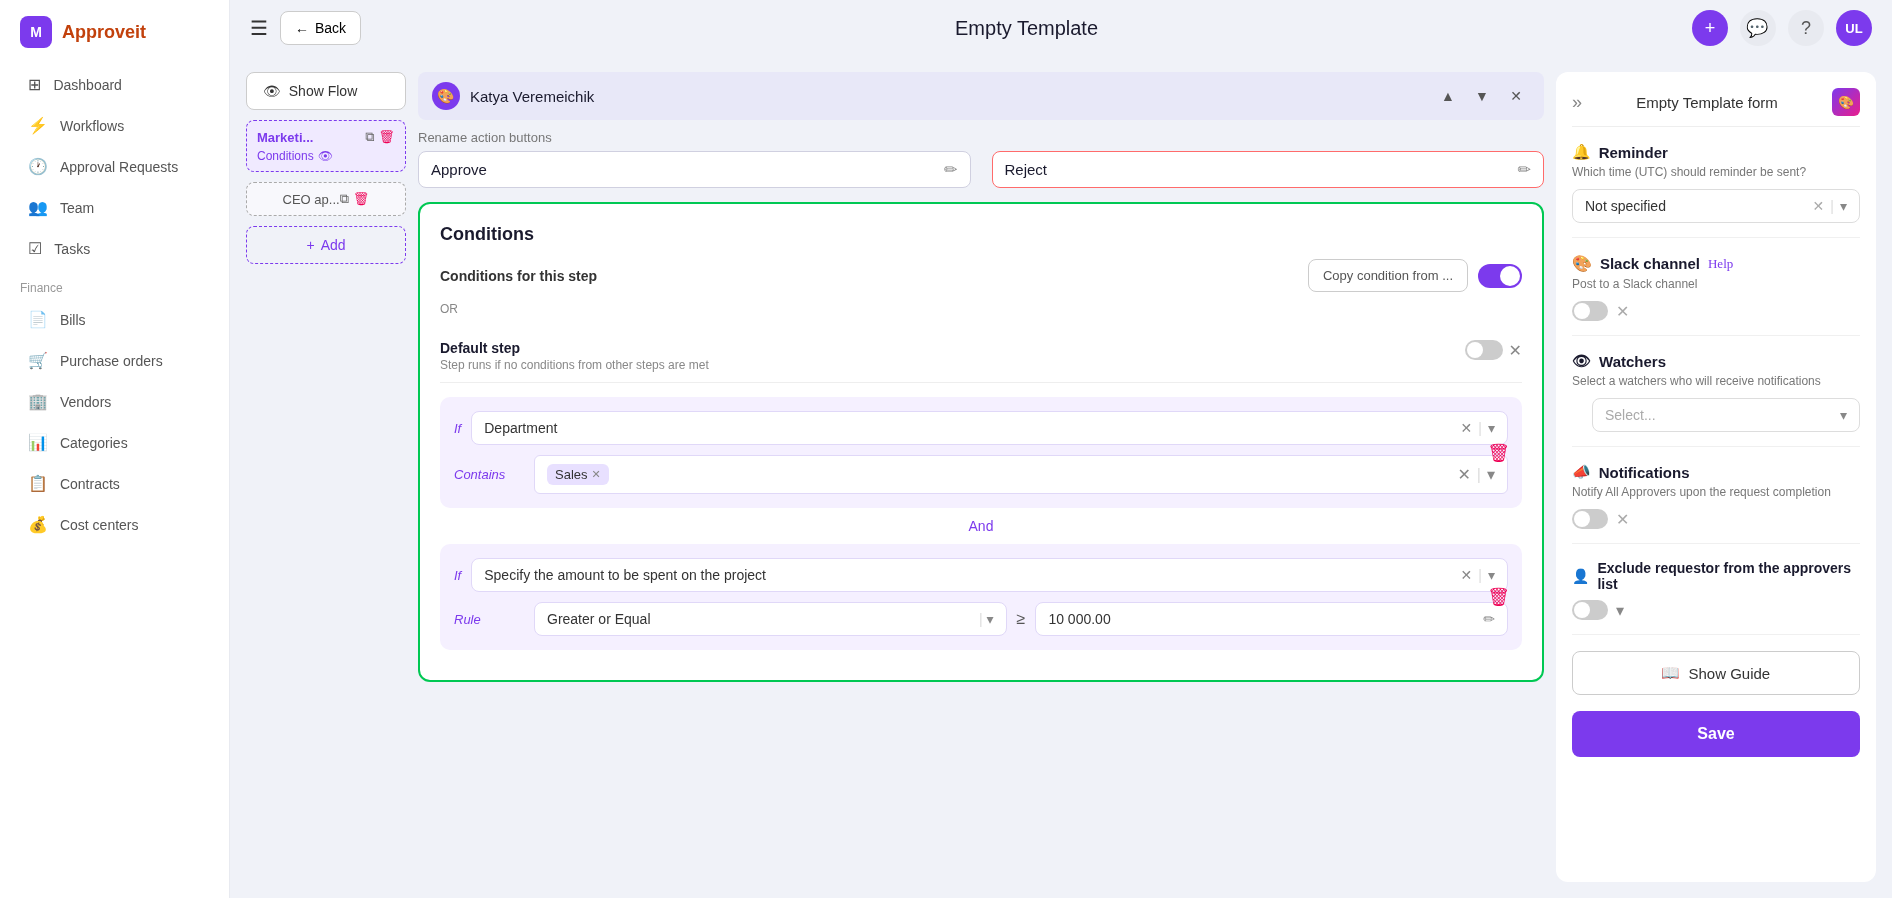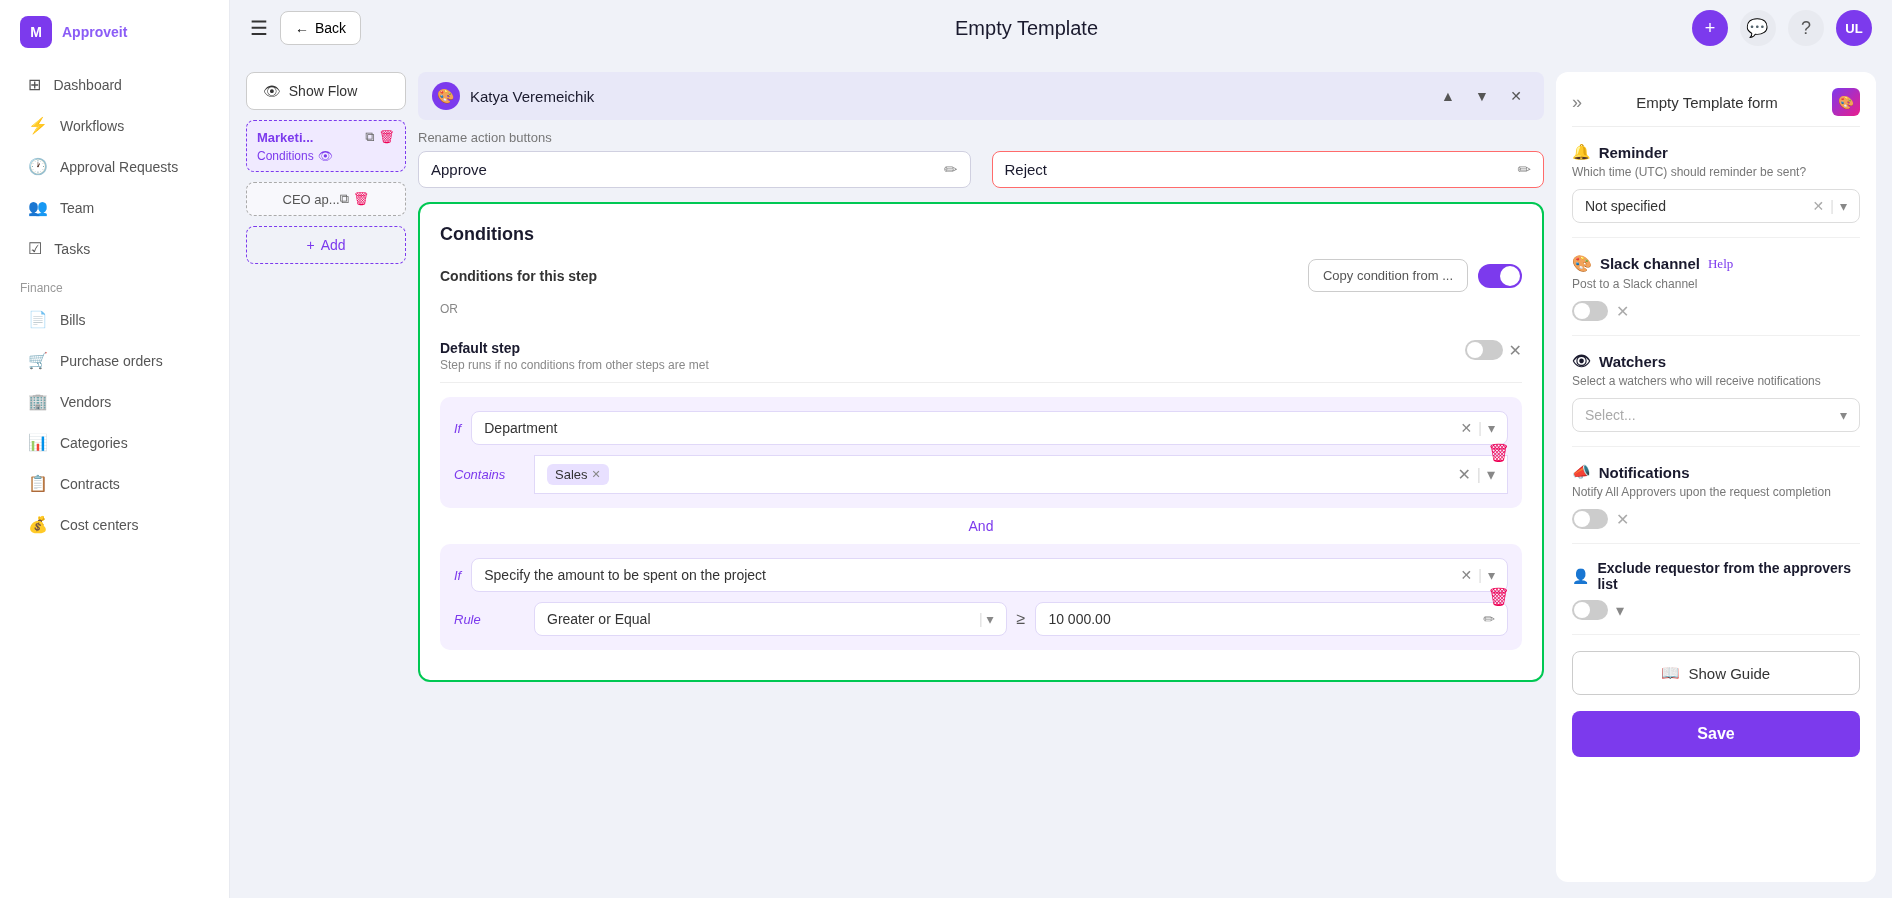--- a/index.html
+++ b/index.html
@@ -2,21 +2,21 @@
 <html><head>
   <meta charset="utf-8">
   <style>
     * { box-sizing: border-box; margin: 0; padding: 0; }
     body { font-family: -apple-system, BlinkMacSystemFont, 'Segoe UI', sans-serif; background: #f0f2f8; display: flex; height: 898px; overflow: hidden; }
 
     
     .sidebar { width: 230px; background: #fff; display: flex; flex-direction: column; padding: 16px 0; border-right: 1px solid #e8eaf0; flex-shrink: 0; }
     .sidebar-header { display: flex; align-items: center; gap: 10px; padding: 0 20px 16px; }
     .sidebar-logo { width: 32px; height: 32px; background: #7c3aed; border-radius: 8px; display: flex; align-items: center; justify-content: center; color: white; font-weight: bold; font-size: 14px; }
-    .sidebar-brand { font-weight: 700; font-size: 14px; color: #8b5cf6; text-align: center; }
+    .sidebar-brand { font-weight: 700; font-size: 18px; color: #c2410c; text-align: center; }
     .sidebar-nav-item { display: flex; align-items: center; gap: 12px; padding: 10px 20px; cursor: pointer; color: #555; font-size: 14px; border-radius: 8px; margin: 1px 8px; }
     .sidebar-section-label { font-size: 12px; color: #999; padding: 12px 20px 4px; text-transform: none; font-weight: 500; }
     .sidebar-icon { font-size: 16px; }
 
     
     .topbar { display: flex; align-items: center; justify-content: space-between; padding: 0 20px; height: 56px; background: #f0f2f8; }
     .topbar-title { font-size: 20px; font-weight: 500; color: #1a1a2e; }
     .topbar-actions { display: flex; align-items: center; gap: 12px; }
     .topbar-btn { width: 36px; height: 36px; border-radius: 50%; display: flex; align-items: center; justify-content: center; cursor: pointer; font-size: 18px; }
     .topbar-btn.plus { background: #7c3aed; color: white; }
@@ -76,21 +76,21 @@
     .toggle-gray { width: 38px; height: 20px; background: #ccc; border-radius: 10px; display: flex; align-items: center; padding: 2px; cursor: pointer; }
     .toggle-gray-knob { width: 16px; height: 16px; border-radius: 50%; background: #fff; }
 
     .condition-row { background: #f5f0ff; border-radius: 10px; padding: 14px; margin-bottom: 10px; position: relative; }
     .condition-if-row { display: flex; align-items: center; gap: 10px; margin-bottom: 10px; }
     .if-label { font-size: 13px; color: #7c3aed; font-weight: 500; font-style: italic; }
     .condition-field { flex: 1; background: #fff; border: 1px solid #e0d8f8; border-radius: 8px; padding: 8px 12px; display: flex; align-items: center; justify-content: space-between; font-size: 14px; color: #333; }
     .condition-field-actions { display: flex; align-items: center; gap: 6px; }
     .contains-row { display: flex; align-items: center; gap: 10px; }
     .contains-label { font-size: 13px; color: #7c3aed; font-style: italic; font-weight: 500; min-width: 70px; }
-    .contains-field { flex: 1; background: #fff; border: 1px solid #e0d8f8; border-radius: 0; padding: 8px 12px; display: flex; align-items: center; gap: 8px; }
+    .contains-field { flex: 1; background: #fff; border: 1px solid #e0d8f8; border-radius: 6px; padding: 8px 12px; display: flex; align-items: center; gap: 8px; }
     .tag { background: #e8e0ff; border-radius: 6px; padding: 3px 8px; font-size: 13px; color: #333; display: flex; align-items: center; gap: 4px; }
     .tag-x { cursor: pointer; color: #888; font-size: 11px; }
     .delete-row-btn { color: #e05; font-size: 18px; cursor: pointer; padding: 2px; position: absolute; right: 10px; top: 50%; transform: translateY(-50%); }
 
     .and-label { text-align: center; color: #7c3aed; font-size: 14px; font-weight: 500; margin: 10px 0; }
 
     .rule-row { display: flex; align-items: center; gap: 10px; margin-top: 10px; }
     .rule-label { font-size: 13px; color: #7c3aed; font-style: italic; font-weight: 500; min-width: 70px; }
     .rule-select { flex: 1; background: #fff; border: 1px solid #e0d8f8; border-radius: 8px; padding: 8px 12px; display: flex; align-items: center; justify-content: space-between; font-size: 14px; color: #333; }
     .rule-value { flex: 1; background: #fff; border: 1px solid #e0d8f8; border-radius: 8px; padding: 8px 12px; display: flex; align-items: center; justify-content: space-between; font-size: 14px; color: #333; }
@@ -114,21 +114,21 @@
     .slack-title { font-size: 15px; font-weight: 600; color: #1a1a2e; }
     .slack-help { font-size: 13px; color: #7c3aed; cursor: pointer; font-family: Liberation Serif, serif; }
     .slack-desc { font-size: 12px; color: #777; margin-bottom: 10px; }
     .slack-toggle { display: flex; align-items: center; gap: 8px; }
     .toggle-off { width: 36px; height: 20px; background: #ccc; border-radius: 10px; display: flex; align-items: center; padding: 2px; cursor: pointer; }
     .toggle-off-knob { width: 16px; height: 16px; border-radius: 50%; background: #fff; }
 
     .watchers-section { }
     .watchers-title { font-size: 15px; font-weight: 600; color: #1a1a2e; display: flex; align-items: center; gap: 8px; margin-bottom: 4px; }
     .watchers-desc { font-size: 12px; color: #777; margin-bottom: 10px; }
-    .watchers-select { border: 1px solid #ddd; border-radius: 8px; padding: 8px 12px; font-size: 14px; color: #aaa; background: #fff; display: flex; align-items: center; justify-content: space-between; }
+    .watchers-select { border: 1px solid #ddd; border-radius: 8px; padding: 8px 12px; font-size: 14px; color: #aaa; background: #fff; display: flex; align-items: center; justify-content: space-between; margin-left: 20px; }
 
     .notifications-section { }
     .notifications-title { font-size: 15px; font-weight: 600; color: #1a1a2e; display: flex; align-items: center; gap: 8px; margin-bottom: 4px; }
     .notifications-desc { font-size: 12px; color: #777; margin-bottom: 10px; }
     .notifications-toggle { display: flex; align-items: center; gap: 8px; }
 
     .exclude-section { }
     .exclude-title { font-size: 14px; font-weight: 600; color: #1a1a2e; display: flex; align-items: center; gap: 8px; margin-bottom: 4px; }
 
     .show-guide-btn { display: flex; align-items: center; justify-content: center; gap: 8px; border: 1.5px solid #ccc; border-radius: 8px; padding: 12px; background: #fff; font-size: 15px; color: #333; cursor: pointer; font-weight: 500; }

